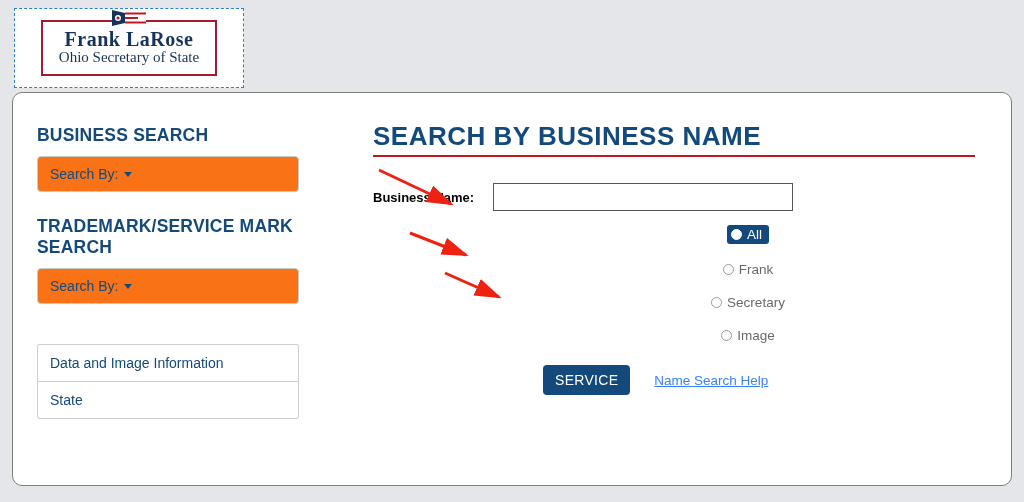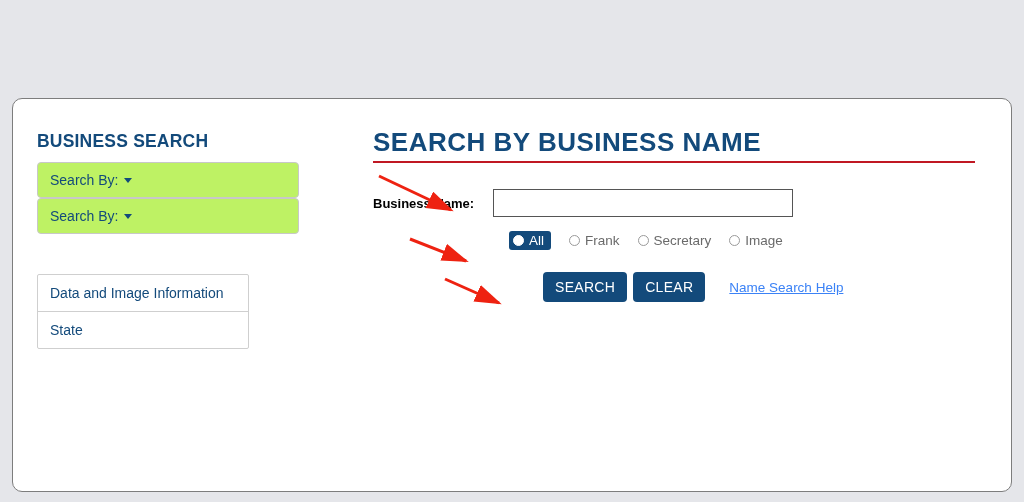--- a/index.html
+++ b/index.html
@@ -48,21 +48,21 @@
   .logo-sub {
     font-family: 'Brush Script MT', cursive;
     color: #16335b;
     font-size: 15px;
     margin-top: -2px;
   }
 
   
   .panel {
     position: absolute;
-    top: 98px;
+    top: 92px;
     left: 12px;
     width: 1000px;
     height: 394px;
     background: #fff;
     border: 1px solid #7d7d7d;
     border-radius: 10px;
     padding: 26px 24px 18px 24px;
     display: flex;
   }
   .sidebar { width: 276px; flex: 0 0 276px; }
@@ -77,39 +77,39 @@
     margin-top: 24px;
     margin-bottom: 10px;
   }
   .side-heading:first-child { margin-top: 6px; }
 
   .dropdown {
     width: 262px;
     height: 36px;
     border: 1px solid #c8c8c8;
     border-radius: 4px;
-    background: #bef264;
+    background: #f97316;
     color: #134a7b;
     font-size: 14px;
     display: flex;
     align-items: center;
     padding: 0 12px;
     cursor: pointer;
   }
   .dropdown .caret {
     margin-left: 6px;
     display: inline-block;
     width: 0; height: 0;
     border-left: 4px solid transparent;
     border-right: 4px solid transparent;
     border-top: 5px solid #134a7b;
   }
 
   .side-list {
-    width: 212px;
+    width: 262px;
     border: 1px solid #cfcfcf;
     border-radius: 2px;
     margin-top: 40px;
   }
   .side-list .row {
     padding: 10px 12px;
     color: #134a7b;
     font-size: 14px;
     border-top: 1px solid #cfcfcf;
     cursor: pointer;
@@ -152,20 +152,21 @@
     font-size: 13px;
   }
 
   .radio-row {
     margin-left: 136px;
     display: flex;
     align-items: center;
     gap: 18px;
     margin-bottom: 22px;
     margin-top: 4px;
+    flex-direction: column;
   }
   .radio-item {
     display: inline-flex;
     align-items: center;
     gap: 5px;
     font-size: 13.5px;
     color: #6a6a6a;
     cursor: pointer;
   }
   .radio-dot {
@@ -211,30 +212,49 @@
   }
 
   
   .arrow { position: absolute; pointer-events: none; }
 </style>
 </head>
 <body>
 
 <div class="page">
 
+  <div class="logo-box">
+    <div class="logo-inner">
+      <span class="flag">
+        <svg width="34" height="16" viewBox="0 0 34 16">
+          <polygon points="0,0 34,3 26,8 34,13 0,16" fill="#fff" stroke="#a51c30" stroke-width="0"></polygon>
+          <polygon points="0,0 34,3 26,8 34,13 0,16" fill="none"></polygon>
+          <polygon points="0,0 13,3 13,13 0,16" fill="#16335b"></polygon>
+          <circle cx="6" cy="8" r="3" fill="#fff"></circle>
+          <circle cx="6" cy="8" r="1.6" fill="#c01823"></circle>
+          <rect x="13" y="2.5" width="21" height="2" fill="#c01823"></rect>
+          <rect x="13" y="7" width="13" height="2" fill="#c01823"></rect>
+          <rect x="13" y="11.5" width="21" height="2" fill="#c01823"></rect>
+        </svg>
+      </span>
+      <div class="logo-name">Frank LaRose</div>
+      <div class="logo-sub">Ohio Secretary of State</div>
+    </div>
+  </div>
 
   <div class="panel">
 
     <div class="sidebar">
       <div class="side-heading">BUSINESS SEARCH</div>
       <div class="dropdown">
         <span>Search By:</span>
         <span class="caret"></span>
       </div>
 
+      <div class="side-heading">TRADEMARK/SERVICE MARK SEARCH</div>
       <div class="dropdown">
         <span>Search By:</span>
         <span class="caret"></span>
       </div>
 
       <div class="side-list">
         <div class="row">Data and Image Information</div>
         <div class="row">State</div>
       </div>
     </div>
@@ -261,22 +281,21 @@
           <span class="radio-dot"></span>
           <span>Secretary</span>
         </span>
         <span class="radio-item">
           <span class="radio-dot"></span>
           <span>Image</span>
         </span>
       </div>
 
       <div class="action-row">
-        <button class="btn">SEARCH</button>
-        <button class="btn">CLEAR</button>
+        <button class="btn">SERVICE</button>
         <a class="help-link">Name Search Help</a>
       </div>
 
       <svg class="arrow" style="left:60px; top:45px;" width="90" height="50">
         <defs>
             <marker id="ah1" markerWidth="10" markerHeight="10" refX="8" refY="3" orient="auto">
               <path d="M0,0 L0,6 L9,3 z" fill="#e21"></path>
             </marker>
           </defs>
         <line x1="6" y1="6" x2="78" y2="40" stroke="#e21" stroke-width="3" marker-end="url(#ah1)"></line>

